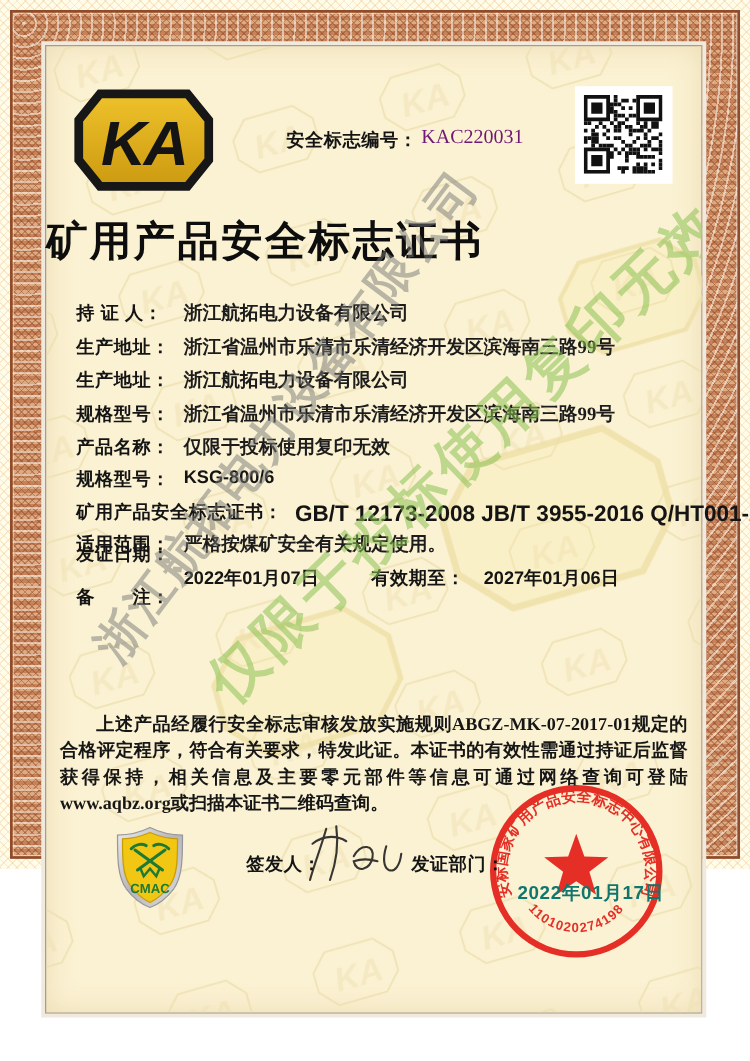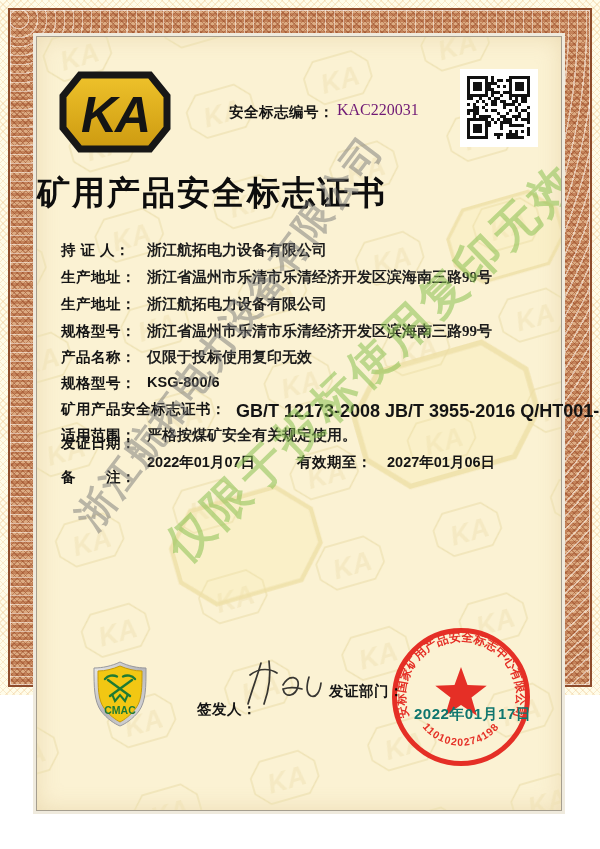--- a/index.html
+++ b/index.html
@@ -29,21 +29,21 @@
   .kai{font-family:"Liberation Serif",serif;font-weight:600;font-size:15px;color:#1c1c1c;white-space:nowrap;}
   .hei{font-weight:700;font-size:14.5px;color:#141414;white-space:nowrap;}
   .sm{font-size:18px;letter-spacing:0;}
   .cert-title{position:absolute;left:0;top:134px;width:524px;text-align:left;
     font-family:"Liberation Serif",serif;font-weight:900;font-size:33px;color:#0d0d0d;letter-spacing:2px;}
   .cert-no-label{left:192px;top:66px;}
   .cert-no-value{left:300px;top:64px;font-family:"Liberation Serif",serif;font-weight:400;font-size:16px;color:#701a75;}
   .statement{position:absolute;left:11px;top:533px;width:502px;
     font-family:"Liberation Serif",serif;font-weight:700;font-size:14.5px;line-height:21px;
     color:#161616;text-align:justify;text-indent:2em;}
-  .sig-label{left:160px;top:663px;}
+  .sig-label{left:160px;top:645px;}
   .dept-label{left:292px;top:645px;}
   .seal-date{position:absolute;left:377px;top:668px;width:120px;z-index:25;
     font-weight:700;font-size:15px;color:#0f766e;letter-spacing:.5px;}
   .qr-box{position:absolute;left:423px;top:32px;width:78px;height:78px;background:#fff;z-index:11;}
   .qr-box svg{position:absolute;left:7px;top:7px;}
   .row-label{position:absolute;left:24px;}
   .row-value{position:absolute;left:110px;}
 </style>
 </head>
 <body>
@@ -263,20 +263,21 @@
         <span class="row-value kai" style="top:389px">严格按煤矿安全有关规定使用。</span>
 
         <span class="row-label lb" style="top:397px">发证日期：</span>
         <span class="row-value hei" style="top:416px">2022年01月07日</span>
         <span class="abs lb" style="left:260px;top:416px">有效期至：</span>
         <span class="abs hei" style="left:350px;top:416px">2027年01月06日</span>
 
         <span class="row-label lb" style="top:431px">备　　注：</span>
       </div>
 
+      <div class="statement">上述产品经履行安全标志审核发放实施规则ABGZ-MK-07-2017-01规定的合格评定程序，符合有关要求，特发此证。本证书的有效性需通过持证后监督获得保持，相关信息及主要零元部件等信息可通过网络查询可登陆www.aqbz.org或扫描本证书二维码查询。</div>
 
       <svg class="abs" style="left:55px;top:624px;" width="56" height="67" viewBox="0 0 56 67">
         <defs>
           <linearGradient id="sg" x1="0" y1="0" x2="1" y2="1">
             <stop offset="0" stop-color="#ececec"></stop>
               <stop offset=".5" stop-color="#b6b6ba"></stop>
               <stop offset="1" stop-color="#e0e0e2"></stop>
           </linearGradient>
         </defs>
         <path d="M28,1 C36,5 46,7 54,7 C54,26 54,40 47,50 C41,58 33,63 28,65 C23,63 15,58 9,50 C2,40 2,26 2,7 C10,7 20,5 28,1 Z" fill="url(#sg)" stroke="#97979b" stroke-width="1"></path>

